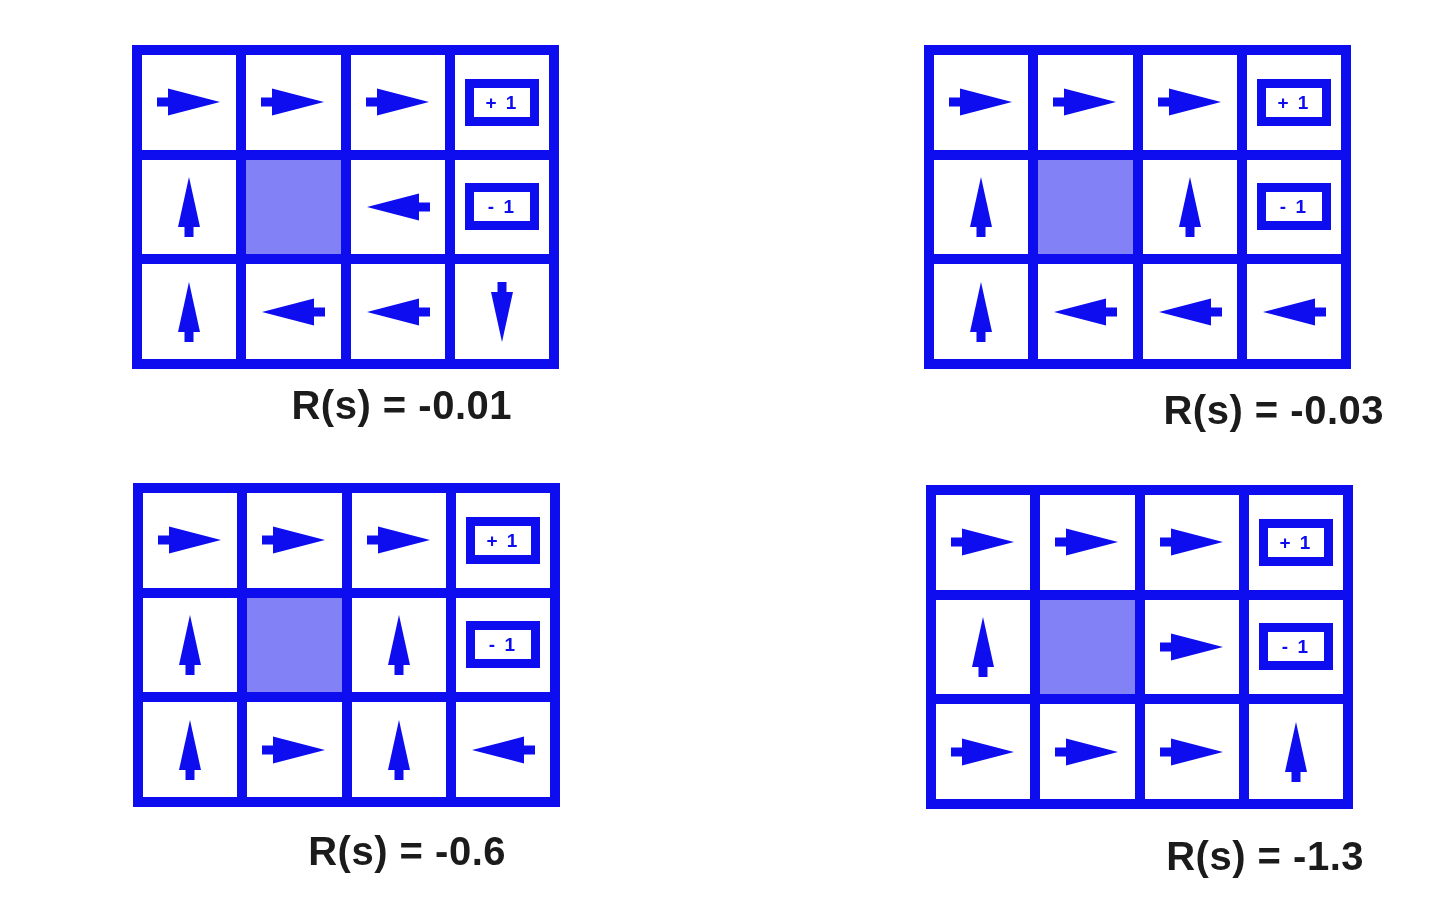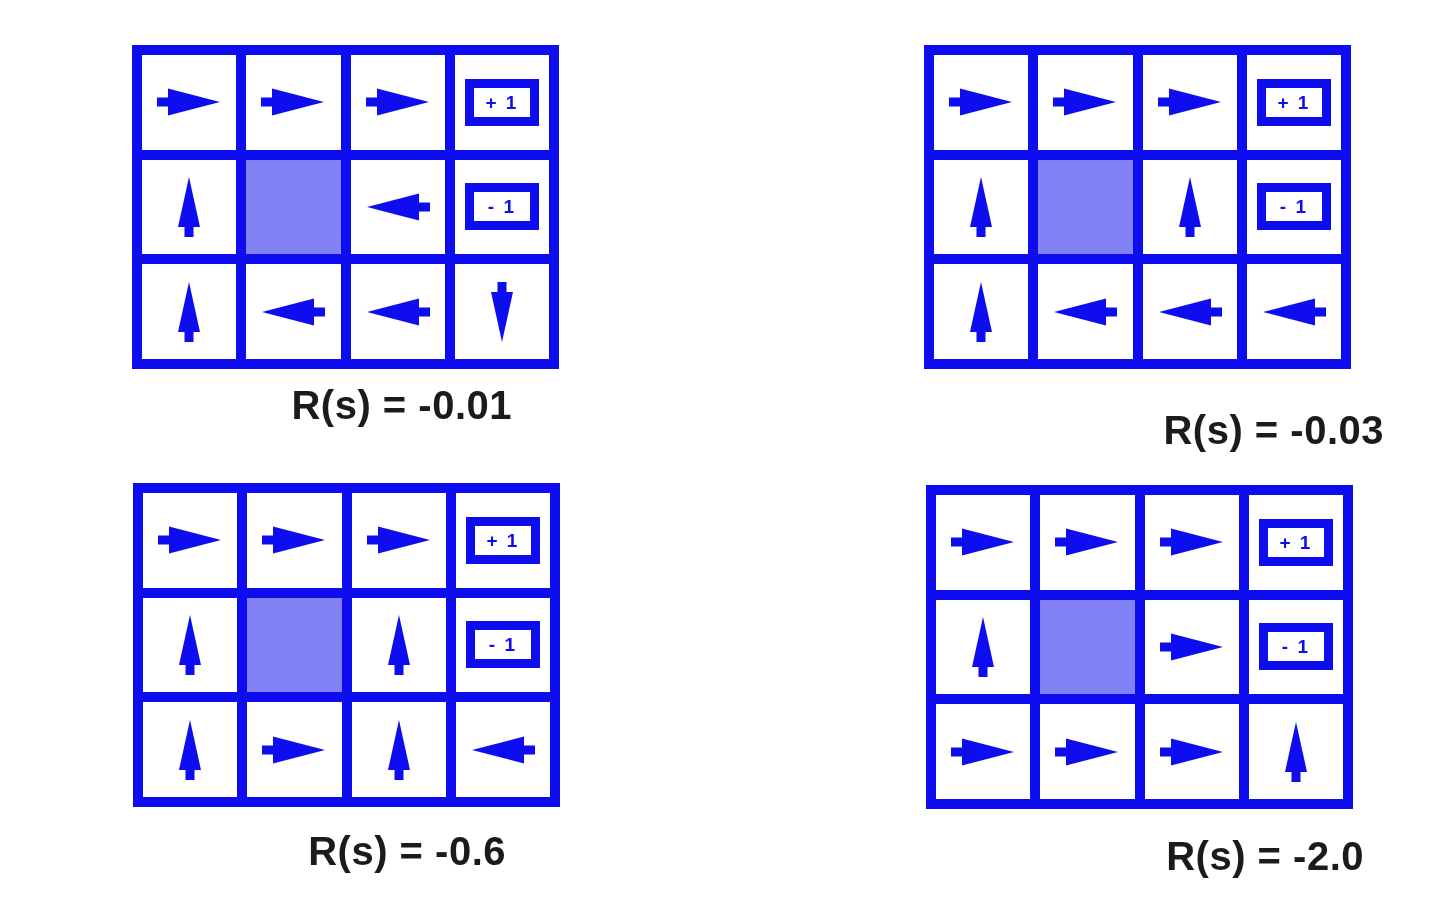--- a/index.html
+++ b/index.html
@@ -67,21 +67,21 @@
   .caption {
     position: absolute;
     width: 427px;
     text-align: right;
     font-size: 40px;
     font-weight: 700;
     color: var(--caption);
     letter-spacing: 0.5px;
   }
   #cap-0 { left: 85px;  top: 383px; }
-  #cap-1 { left: 957px; top: 388px; margin-top: 20px; }
+  #cap-1 { left: 957px; top: 388px; }
   #cap-2 { left: 79px;  top: 829px; }
   #cap-3 { left: 937px; top: 834px; }
 </style>
 </head>
 <body>
 
 <div id="board-0" class="board">
     <div class="cell">
       <svg class="arrow right" width="64" height="30" viewBox="0 0 64 30" xmlns="http://www.w3.org/2000/svg">
         <rect x="0" y="10.5" width="13" height="9"></rect>
@@ -346,13 +346,13 @@
       <svg class="arrow up" width="28" height="60" viewBox="0 0 28 60" xmlns="http://www.w3.org/2000/svg">
         <polygon points="14,0 3,50 25,50"></polygon>
         <rect x="9.5" y="49" width="9" height="11"></rect>
       </svg>
     </div>
   </div>
 
 <div id="cap-0" class="caption">R(s) = -0.01</div>
 <div id="cap-1" class="caption">R(s) = -0.03</div>
 <div id="cap-2" class="caption">R(s) = -0.6</div>
-<div id="cap-3" class="caption">R(s) = -2.0</div>
+<div id="cap-3" class="caption">R(s) = -1.3</div>
 
 </body></html>

